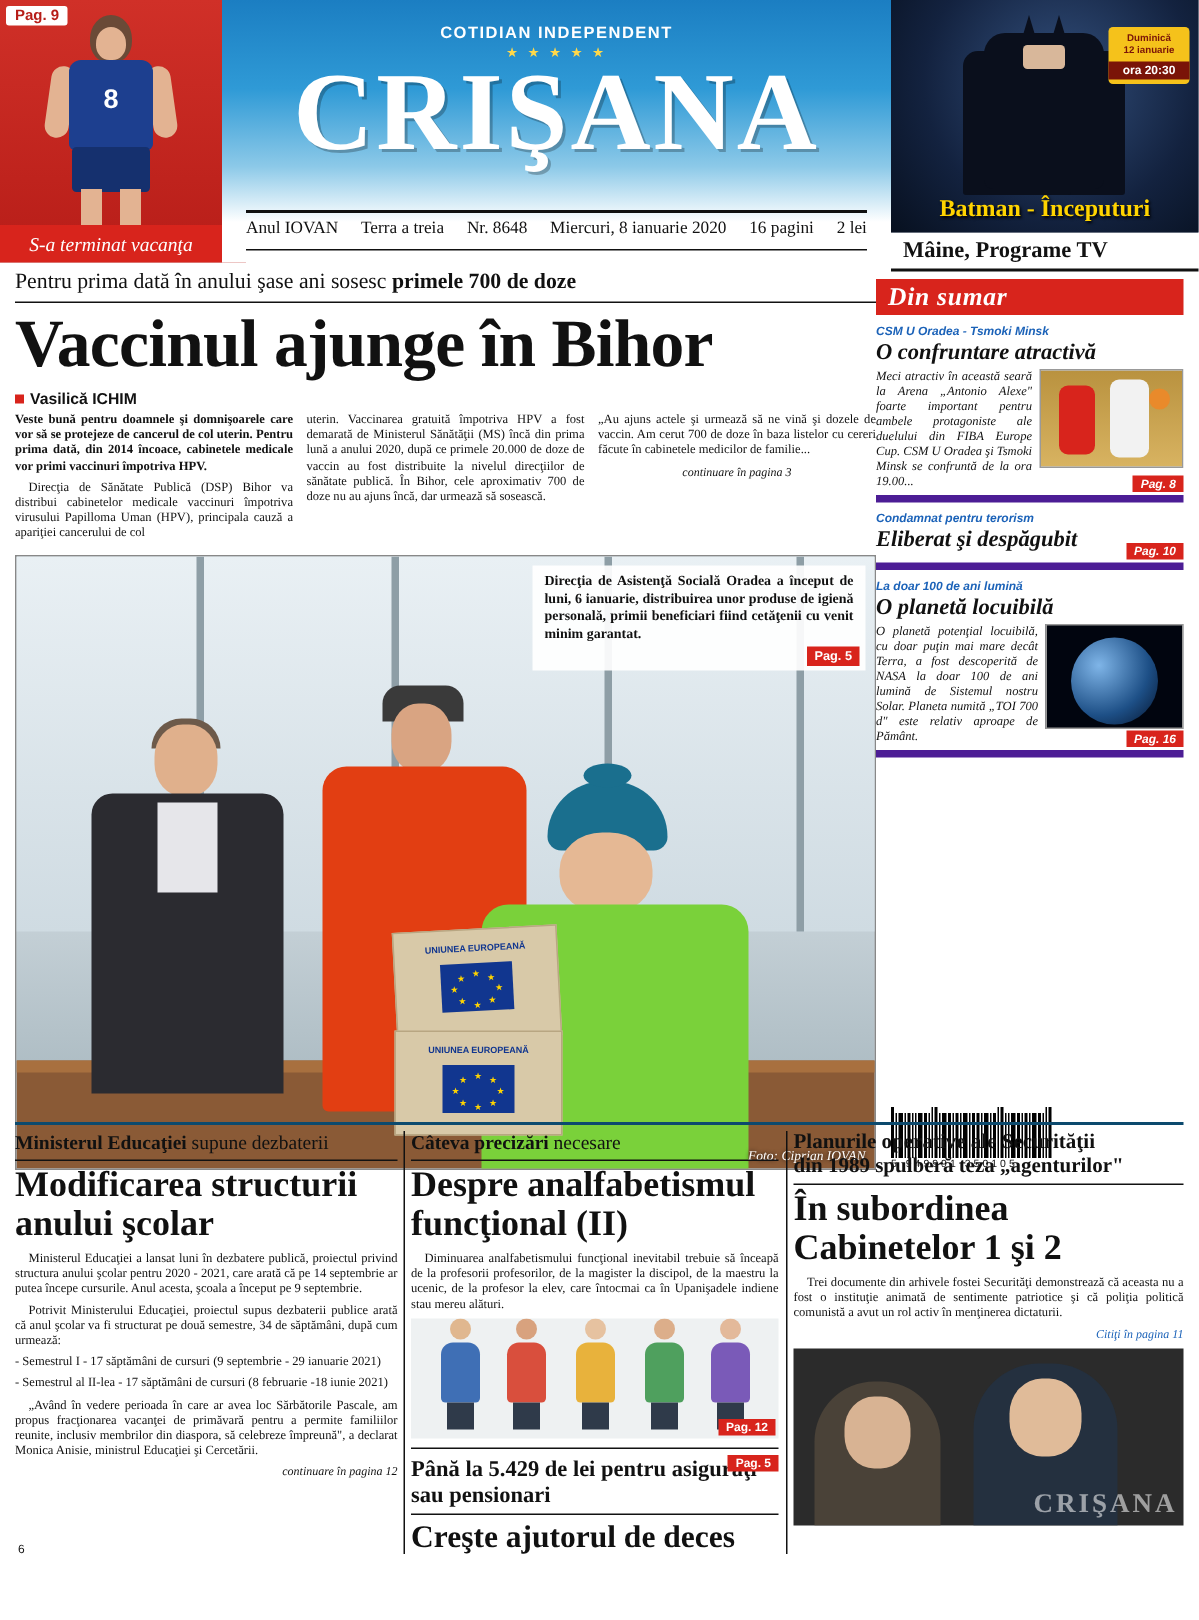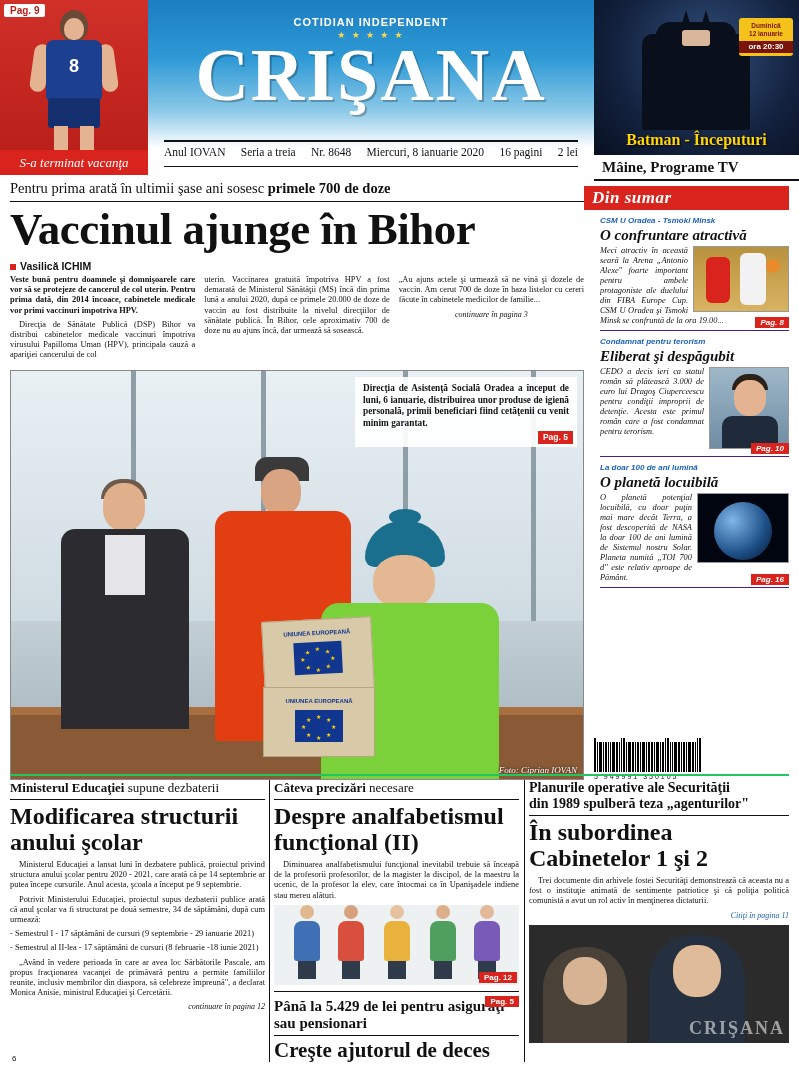--- a/index.html
+++ b/index.html
@@ -188,21 +188,21 @@
   .stars { position:absolute; inset:0; }
   .stars i { position:absolute; color:#ffd400; font-size:6px; font-style:normal; }
 
   
   .rail { position:absolute; left:584px; top:186px; width:205px;font-style:italic; }
   .rail-head {
     background:#d8241c; color:#fff; font-family:"Liberation Serif", serif;
     font-weight:bold; font-size:17px; padding:2px 8px; display:inline-block;
     width:100%; letter-spacing:0.5px;
   }
-  .rail-item { padding:6px 0 4px; border-bottom:1px solid #4c1d95; position:relative;margin-left:16px; }
+  .rail-item { padding:6px 0 4px; border-bottom:5px solid #4c1d95; position:relative; }
   .rail-kicker { color:#1b62b8; font-family:"Liberation Sans", sans-serif; font-size:8px; font-weight:bold; }
   .rail-title { font-family:"Liberation Serif", serif; font-weight:bold; font-size:15px; line-height:16px; margin:2px 0 3px; }
   .rail-body { font-size:8.4px; line-height:10px; text-align:justify; }
   .rail-flow { overflow:hidden; }
   .rail-thumb { float:right; margin:0 0 3px 5px; border:1px solid #999; }
   .pagtag2 {
     position:absolute; right:0; bottom:2px; background:#d8241c; color:#fff;
     font-size:8px; font-weight:bold; padding:1px 5px; font-family:"Liberation Sans", sans-serif;
   }
   .thumb-sport { width:96px; height:66px; background:linear-gradient(#b9923f,#d8b361); position:relative; overflow:hidden;}
@@ -217,21 +217,21 @@
   .thumb-planet .pl{ position:absolute; left:16px; top:8px; width:58px; height:58px; border-radius:50%;
      background: radial-gradient(circle at 32% 32%, #7fb5e8, #1d4f86 60%, #05132b 100%);}
 
   
   .barcode { position:absolute; left:594px; top:738px; width:205px; }
   .bc-bars { height:34px; display:flex; gap:1px; align-items:flex-end; }
   .bc-bars span { display:block; background:#000; }
   .bc-num { font-family:"Liberation Sans", sans-serif; font-size:7px; letter-spacing:2px; margin-top:1px; }
 
   
-  .bottom { position:absolute; left:10px; top:774px; width:779px; height:290px; border-top:2px solid #22c55e; }
+  .bottom { position:absolute; left:10px; top:748px; width:779px; height:290px; border-top:2px solid #0c4a6e; }
   .bcol { position:absolute; top:4px; }
   .b1 { left:0; width:255px; }
   .b2 { left:264px; width:245px; }
   .b3 { left:519px; width:260px; }
   .vdiv { position:absolute; top:4px; width:1px; height:282px; background:#111; }
   .bkick { font-size:13px; font-family:"Liberation Serif", serif; }
   .bkick b { font-weight:bold; }
   .bhr { height:1px; background:#111; margin:3px 0; }
   .btitle { font-family:"Liberation Serif", serif; font-weight:bold; font-size:24px; line-height:26px; margin:2px 0 5px; }
   .btitle.sm { font-size:21px; line-height:23px; }
@@ -282,21 +282,21 @@
     </div>
 
     <div class="masthead">
       <div class="mast-band"></div>
       <div class="mast-kicker">COTIDIAN INDEPENDENT</div>
       <div class="mast-stars">★ ★ ★ ★ ★</div>
       <div class="mast-title">CRIŞANA</div>
       <div class="mast-rule"></div>
       <div class="mast-info">
         <span class="c">Anul IOVAN</span>
-        <span class="c">Seria a treia</span>
+        <span class="c">Terra a treia</span>
         <span class="c">Nr. 8648</span>
         <span class="c">Miercuri, 8 ianuarie 2020</span>
         <span class="c">16 pagini</span>
         <span class="c">2 lei</span>
       </div>
       <div class="mast-rule2"></div>
     </div>
 
     <div class="promo">
       <div class="sky"></div>
@@ -308,21 +308,21 @@
         <span>12 ianuarie</span>
         <span class="hour">ora 20:30</span>
       </div>
       <div class="title">Batman - Începuturi</div>
     </div>
     <div class="promo-sub">Mâine, Programe TV</div>
   </div>
 
   <div class="lead">
     <div class="lead-kicker">
-      <span>Pentru prima arată în ultimii şase ani sosesc </span><b>primele 700 de doze</b>
+      <span>Pentru prima dată în anului şase ani sosesc </span><b>primele 700 de doze</b>
     </div>
     <div class="lead-hr"></div>
     <div class="lead-title">Vaccinul ajunge în Bihor</div>
     <div class="byline"><span class="sq"></span><span>Vasilică ICHIM</span></div>
     <div class="lead-cols">
       <div class="col">
         <p class="first bold">Veste bună pentru doamnele şi domnişoarele care vor să se protejeze de cancerul de col uterin. Pentru prima dată, din 2014 încoace, cabinetele medicale vor primi vaccinuri împotriva HPV.</p>
         <p>Direcţia de Sănătate Publică (DSP) Bihor va distribui cabinetelor medicale vaccinuri împotriva virusului Papilloma Uman (HPV), principala cauză a apariţiei cancerului de col</p>
       </div>
       <div class="col">
@@ -413,28 +413,20 @@
             <div class="ball"></div>
         </div>
         <div class="rail-body">Meci atractiv în această seară la Arena „Antonio Alexe" foarte important pentru ambele protagoniste ale duelului din FIBA Europe Cup. CSM U Oradea şi Tsmoki Minsk se confruntă de la ora 19.00...</div>
       </div>
       <div class="pagtag2">Pag. 8</div>
     </div>
 
     <div class="rail-item">
       <div class="rail-kicker">Condamnat pentru terorism</div>
       <div class="rail-title">Eliberat şi despăgubit</div>
-      <div class="rail-flow">
-        <div class="rail-thumb thumb-man">
-          <div class="hr"></div>
-            <div class="hd"></div>
-            <div class="bd"></div>
-        </div>
-        <div class="rail-body">CEDO a decis ieri ca statul român să plătească 3.000 de euro lui Dragoş Ciuperceescu pentru condiţii improprii de detenţie. Acesta este primul român care a fost condamnat pentru terorism.</div>
-      </div>
       <div class="pagtag2">Pag. 10</div>
     </div>
 
     <div class="rail-item">
       <div class="rail-kicker">La doar 100 de ani lumină</div>
       <div class="rail-title">O planetă locuibilă</div>
       <div class="rail-flow">
         <div class="rail-thumb thumb-planet">
           <div class="pl"></div>
         </div>

